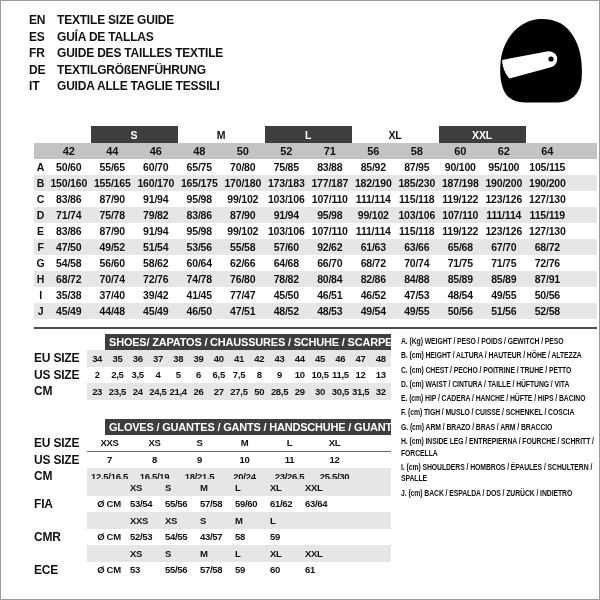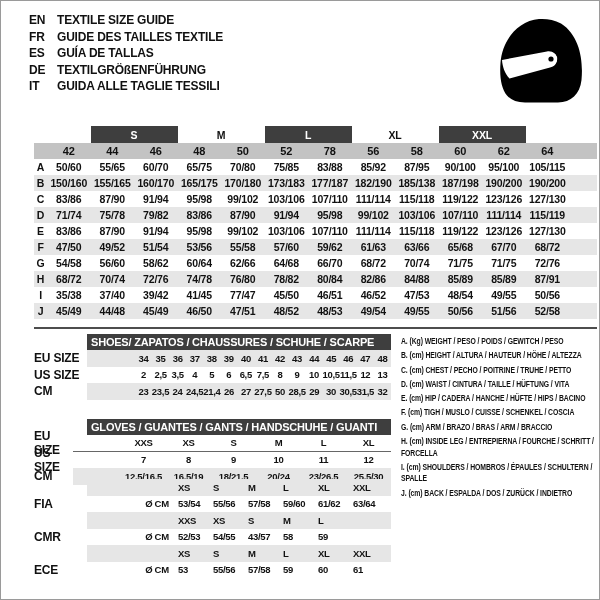--- a/index.html
+++ b/index.html
@@ -28,26 +28,26 @@
   .bar-cell { background:#3e3e3e; color:#fff; font-size:12px; }
   .plain-cell { color:#111; font-size:12px; }
   .sizes-row td { background:#c3c3c3; font-size:11px; }
   .data-row.alt td { background:#e6e6e6; }
   
   .divider { position:absolute; left:33px; top:326px; width:563px; height:2px; background:#4d4d4d; }
   
   .sec { position:absolute; left:33px; width:357px; }
   .sec-shoes { top:333px; } .sec-gloves { top:418px; } .sec-helmet { top:478px; }
   .bar {
-    margin-left:53px; height:16px; line-height:16px; background:#3e3e3e; color:#fff;
+    margin-left:71px; height:16px; line-height:16px; background:#3e3e3e; color:#fff;
     font-size:11px; letter-spacing:-0.2px; padding-left:4px; white-space:nowrap;
   }
   .srow { display:flex; height:16.5px; align-items:center; }
   .rlabel { width:53px; font-size:12px; letter-spacing:-0.2px; }
-  .cells { flex:1; display:flex; height:100%; align-items:center;padding-left:48px; }
+  .cells { flex:1; display:flex; height:100%; align-items:center; }
   .cells.gray { background:#e6e6e6; }
   .cells.uline { border-bottom:1px solid #666; }
   .cells > span { text-align:center; font-size:9.5px; letter-spacing:-0.3px; white-space:nowrap; }
   .c15 > span { flex:1; }
   .gcell { width:45px; }
   .gfill, .hfill { flex:1; }
   .unit { width:42px; text-align:left; padding-left:2px; }
   .hcell { width:35px; text-align:left !important; padding-left:1px; }
   .sec-hr { margin-left:53px; margin-top:4px; height:1px; background:#666; }
   
@@ -62,26 +62,26 @@
 <body>
 
 <div class="page">
 
   <div class="langs">
     <div class="lang-row">
         <span class="lang-code">EN</span>
         <span>TEXTILE SIZE GUIDE</span>
       </div>
     <div class="lang-row">
+        <span class="lang-code">ES</span>
+        <span>GUÍA DE TALLAS</span>
+      </div>
+    <div class="lang-row">
         <span class="lang-code">FR</span>
         <span>GUIDE DES TAILLES TEXTILE</span>
-      </div>
-    <div class="lang-row">
-        <span class="lang-code">ES</span>
-        <span>GUÍA DE TALLAS</span>
       </div>
     <div class="lang-row">
         <span class="lang-code">DE</span>
         <span>TEXTILGRÖßENFÜHRUNG</span>
       </div>
     <div class="lang-row">
         <span class="lang-code">IT</span>
         <span>GUIDA ALLE TAGLIE TESSILI</span>
       </div>
   </div>
@@ -125,21 +125,21 @@
       <td></td>
     </tr>
     <tr class="sizes-row">
       <td></td>
       <td>42</td>
       <td>44</td>
       <td>46</td>
       <td>48</td>
       <td>50</td>
       <td>52</td>
-      <td>78</td>
+      <td>71</td>
       <td>56</td>
       <td>58</td>
       <td>60</td>
       <td>62</td>
       <td>64</td>
       <td></td>
     </tr>
     <tr class="data-row">
           <td class="lt">A</td>
           <td>50/60</td>
@@ -159,21 +159,21 @@
     <tr class="data-row alt">
           <td class="lt">B</td>
           <td>150/160</td>
           <td>155/165</td>
           <td>160/170</td>
           <td>165/175</td>
           <td>170/180</td>
           <td>173/183</td>
           <td>177/187</td>
           <td>182/190</td>
-          <td>185/138</td>
+          <td>185/230</td>
           <td>187/198</td>
           <td>190/200</td>
           <td>190/200</td>
           <td></td>
         </tr>
     <tr class="data-row">
           <td class="lt">C</td>
           <td>83/86</td>
           <td>87/90</td>
           <td>91/94</td>
@@ -221,21 +221,21 @@
           <td></td>
         </tr>
     <tr class="data-row alt">
           <td class="lt">F</td>
           <td>47/50</td>
           <td>49/52</td>
           <td>51/54</td>
           <td>53/56</td>
           <td>55/58</td>
           <td>57/60</td>
-          <td>59/62</td>
+          <td>92/62</td>
           <td>61/63</td>
           <td>63/66</td>
           <td>65/68</td>
           <td>67/70</td>
           <td>68/72</td>
           <td></td>
         </tr>
     <tr class="data-row">
           <td class="lt">G</td>
           <td>54/58</td>

